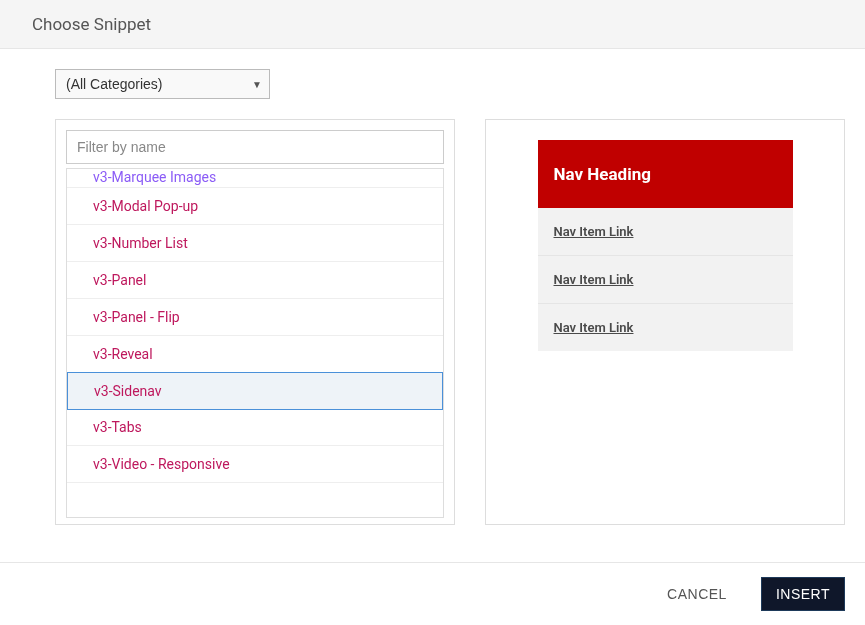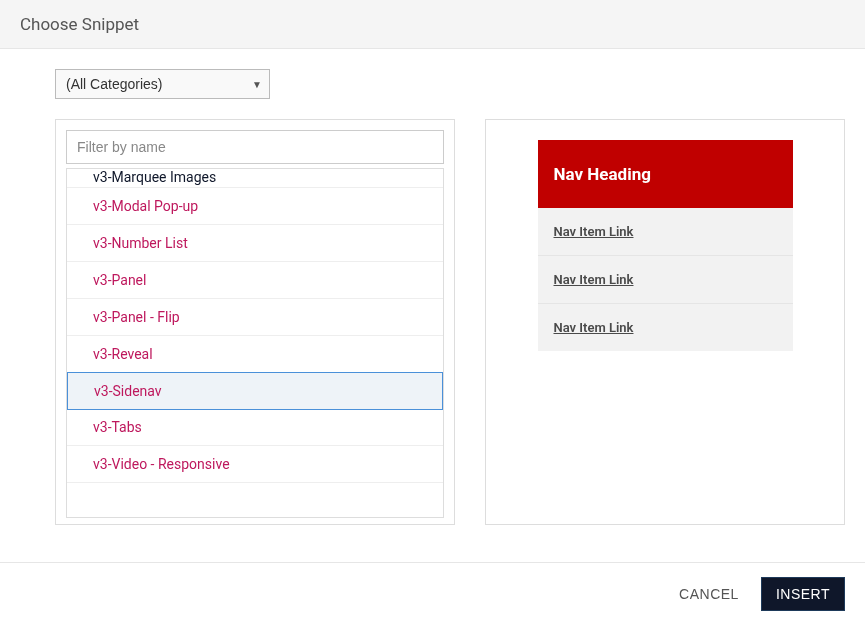--- a/index.html
+++ b/index.html
@@ -10,21 +10,21 @@
     body {
       font-family: -apple-system, BlinkMacSystemFont, "Segoe UI", Roboto, Arial, sans-serif;
       background: #fff;
       width: 865px;
       height: 625px;
       overflow: hidden;
       position: relative;
     }
     .header {
       background: #f5f5f5;
-      padding: 14px 20px;
+      padding: 14px 32px;
       border-bottom: 1px solid #e6e6e6;
     }
     .header-title {
       color: #555;
       font-size: 17px;
       font-weight: 400;
     }
     .content {
       padding: 20px;
     }
@@ -109,21 +109,21 @@
       font-size: 14px;
       color: #be185d;
       border-bottom: 1px solid #eee;
       cursor: pointer;
       white-space: nowrap;
       overflow: hidden;
     }
     .snippet-item.partial-top {
       padding-top: 0;
       padding-bottom: 2px;
-      color: #0f172a;
+      color: #8b5cf6;
       font-size: 14px;
     }
     .snippet-item.selected {
       background: #eef3f8;
       border: 1px solid #4a90d9;
       margin: -1px 0;
       position: relative;
       z-index: 1;
     }
     .right-panel {
@@ -160,21 +160,21 @@
     .footer {
       position: absolute;
       bottom: 0;
       left: 0;
       right: 0;
       background: #fff;
       border-top: 1px solid #e6e6e6;
       padding: 14px 20px;
       display: flex;
       justify-content: flex-end;
-      gap: 18px;
+      gap: 30px;
       align-items: center;
     }
     .btn-cancel {
       background: transparent;
       border: none;
       color: #555;
       font-size: 14px;
       font-weight: 500;
       letter-spacing: 0.5px;
       cursor: pointer;

